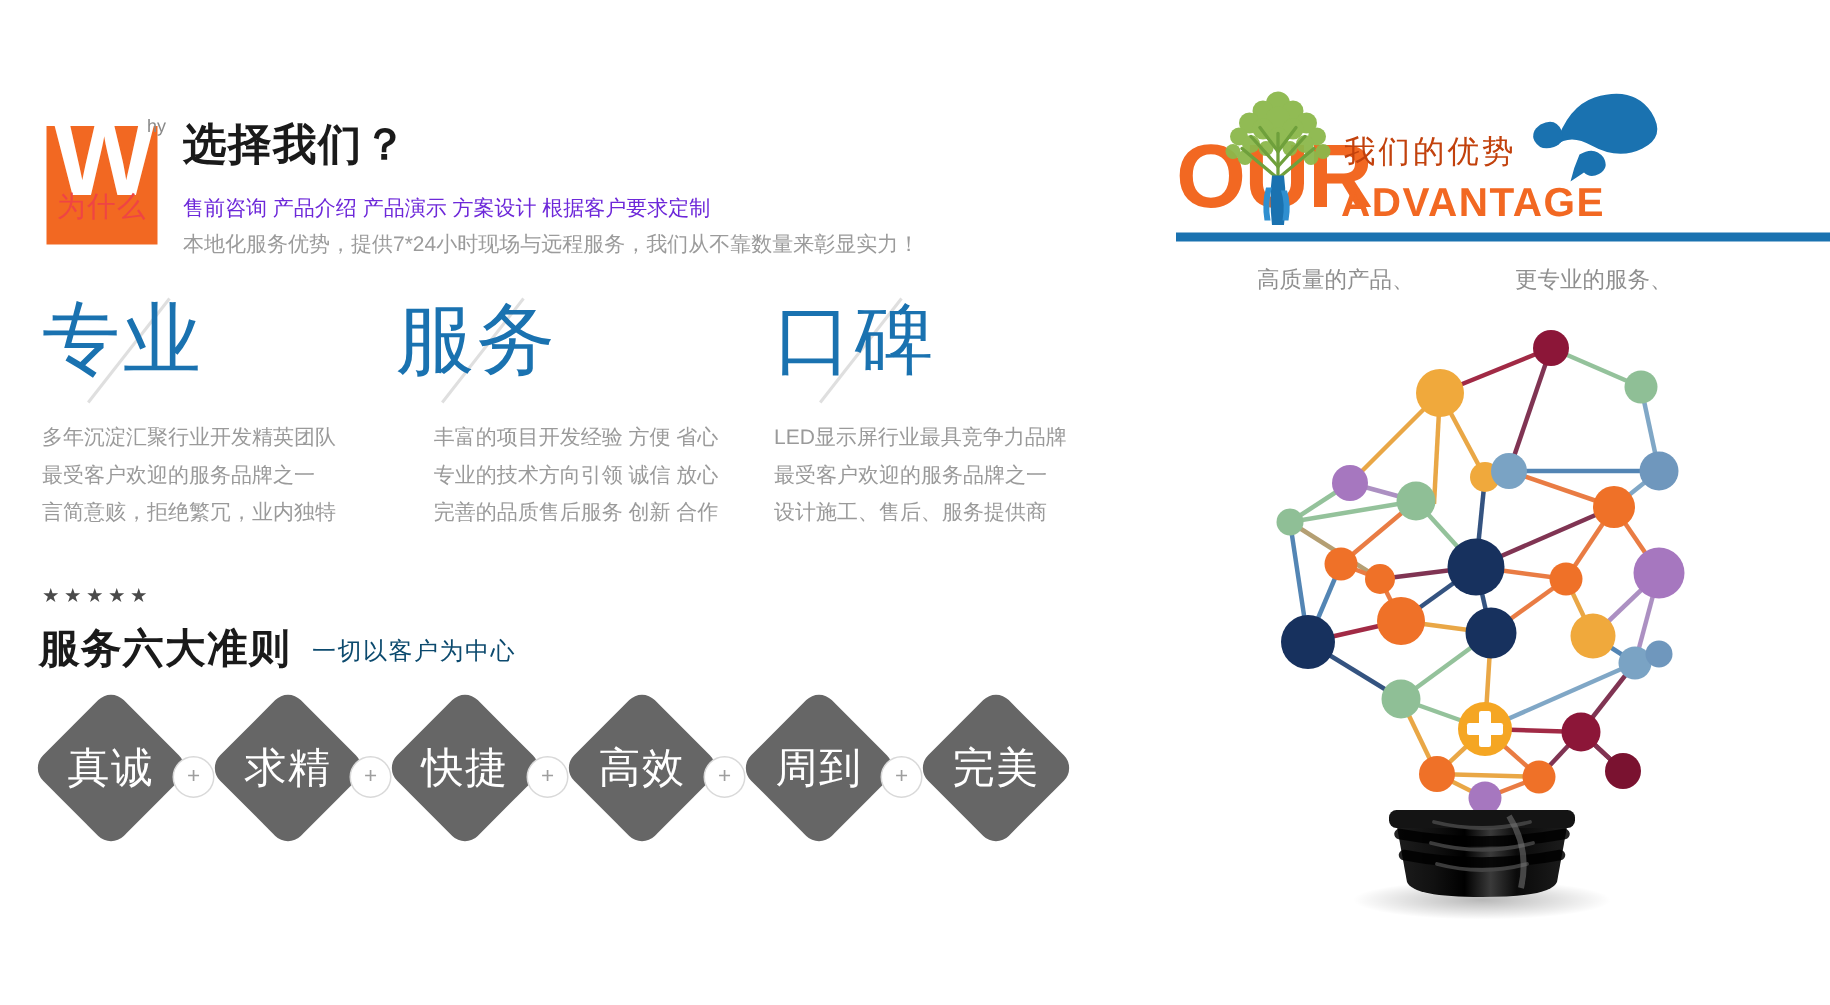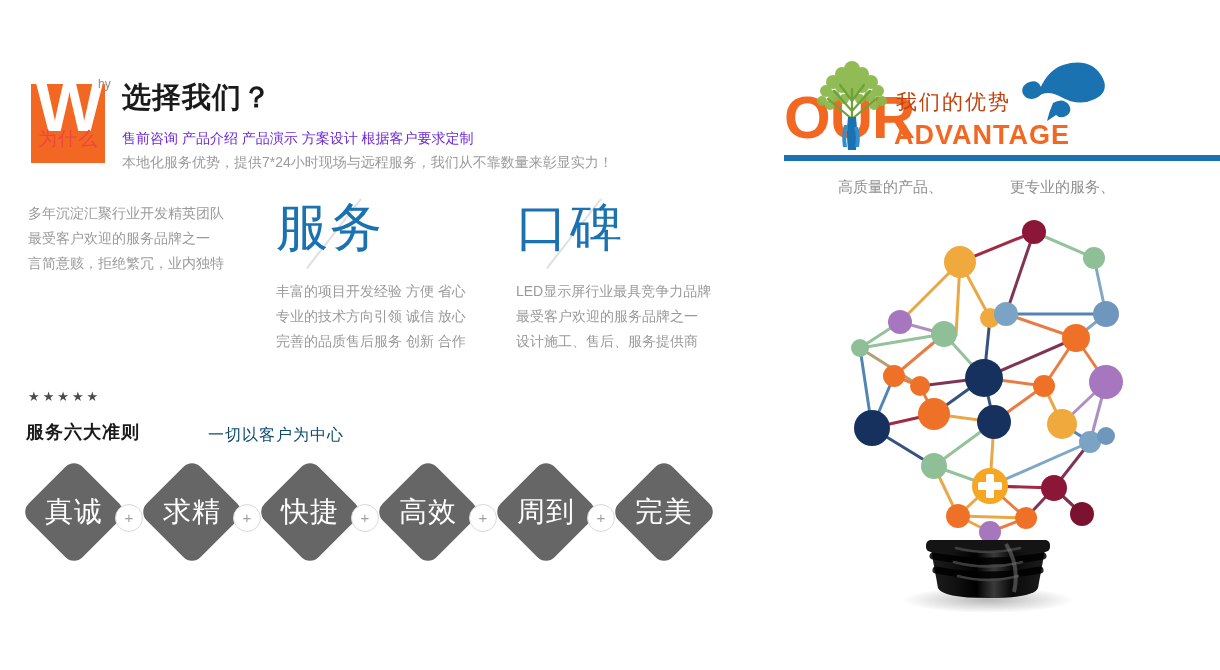--- a/index.html
+++ b/index.html
@@ -26,33 +26,33 @@
   
   .hdr-title{position:absolute;left:122px;top:80px;font-size:29px;line-height:34px;
     font-weight:700;color:#1a1a1a;letter-spacing:1px;white-space:nowrap;}
   .hdr-l1{position:absolute;left:122px;top:129px;font-size:14px;line-height:18px;color:#6d28d9;white-space:nowrap;}
   .hdr-l2{position:absolute;left:122px;top:153px;font-size:14px;line-height:18px;color:#9b9b9b;white-space:nowrap;}
 
   
   .cols{position:absolute;left:0;top:195px;width:760px;height:170px;}
   .col{position:absolute;top:0;width:240px;}
   .col.c0{left:28px;}
-  .col.c1{left:276px;}
+  .col.c1{left:264px;text-align:center;}
   .col.c2{left:516px;}
   .col-head{position:relative;height:78px;}
   .col-head .slash{position:absolute;left:84px;top:4px;width:2px;height:88px;background:#dfdfdf;
     transform:rotate(38deg);transform-origin:top center;}
   .col-head .chs{position:absolute;left:0;top:0;font-size:52px;line-height:64px;color:#1a72b0;
     letter-spacing:2px;white-space:nowrap;}
   .col-body{position:relative;margin-top:6px;}
   .col-body div{font-size:14px;line-height:25px;color:#9a9a9a;white-space:nowrap;}
 
   
   .stars{position:absolute;left:28px;top:390px;color:#4a4a4a;font-size:13px;letter-spacing:3px;line-height:13px;}
-  .princ-title{position:absolute;left:26px;top:415px;font-size:18px;line-height:34px;font-weight:700;
+  .princ-title{position:absolute;left:26px;top:415px;font-size:27px;line-height:34px;font-weight:700;
     color:#1a1a1a;letter-spacing:1px;white-space:nowrap;}
   .princ-sub{position:absolute;left:208px;top:422px;font-size:16px;line-height:26px;color:#0c4a6e;
     letter-spacing:1px;white-space:nowrap;}
 
   .diamonds{position:absolute;left:0;top:466px;width:760px;height:120px;}
   .dia{position:absolute;top:8px;width:76px;height:76px;background:#666666;border-radius:12px;
     transform:rotate(45deg);}
   .dia-lbl{position:absolute;top:8px;width:108px;height:76px;line-height:76px;text-align:center;
     color:#ffffff;font-size:28px;letter-spacing:1px;}
   .plus{position:absolute;top:38px;width:26px;height:26px;border-radius:50%;background:#ffffff;
@@ -89,20 +89,24 @@
     <div class="why-hy">hy</div>
     <div class="why-cn">为什么</div>
 
     <div class="hdr-title">选择我们？</div>
     <div class="hdr-l1">售前咨询  产品介绍  产品演示  方案设计  根据客户要求定制</div>
     <div class="hdr-l2">本地化服务优势，提供7*24小时现场与远程服务，我们从不靠数量来彰显实力！</div>
 
     <div class="cols">
 
       <div class="col c0">
+        <div class="col-head">
+          <div class="slash"></div>
+          <div class="chs">专业</div>
+        </div>
         <div class="col-body">
           <div>多年沉淀汇聚行业开发精英团队</div>
           <div>最受客户欢迎的服务品牌之一</div>
           <div>言简意赅，拒绝繁冗，业内独特</div>
         </div>
       </div>
 
       <div class="col c1">
         <div class="col-head">
           <div class="slash"></div>

